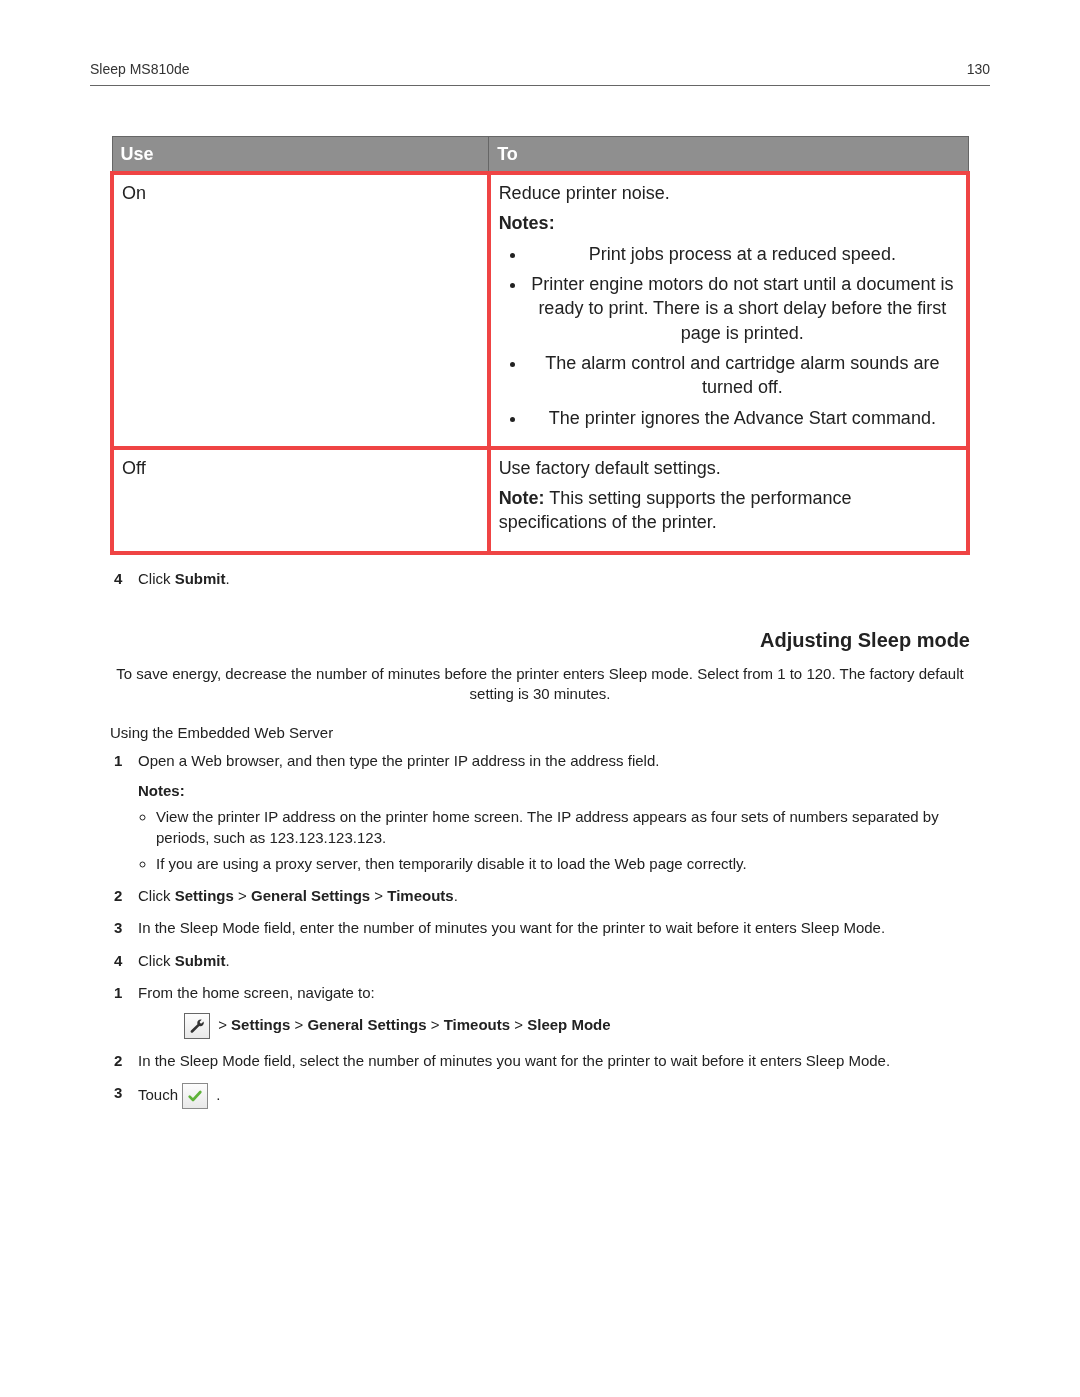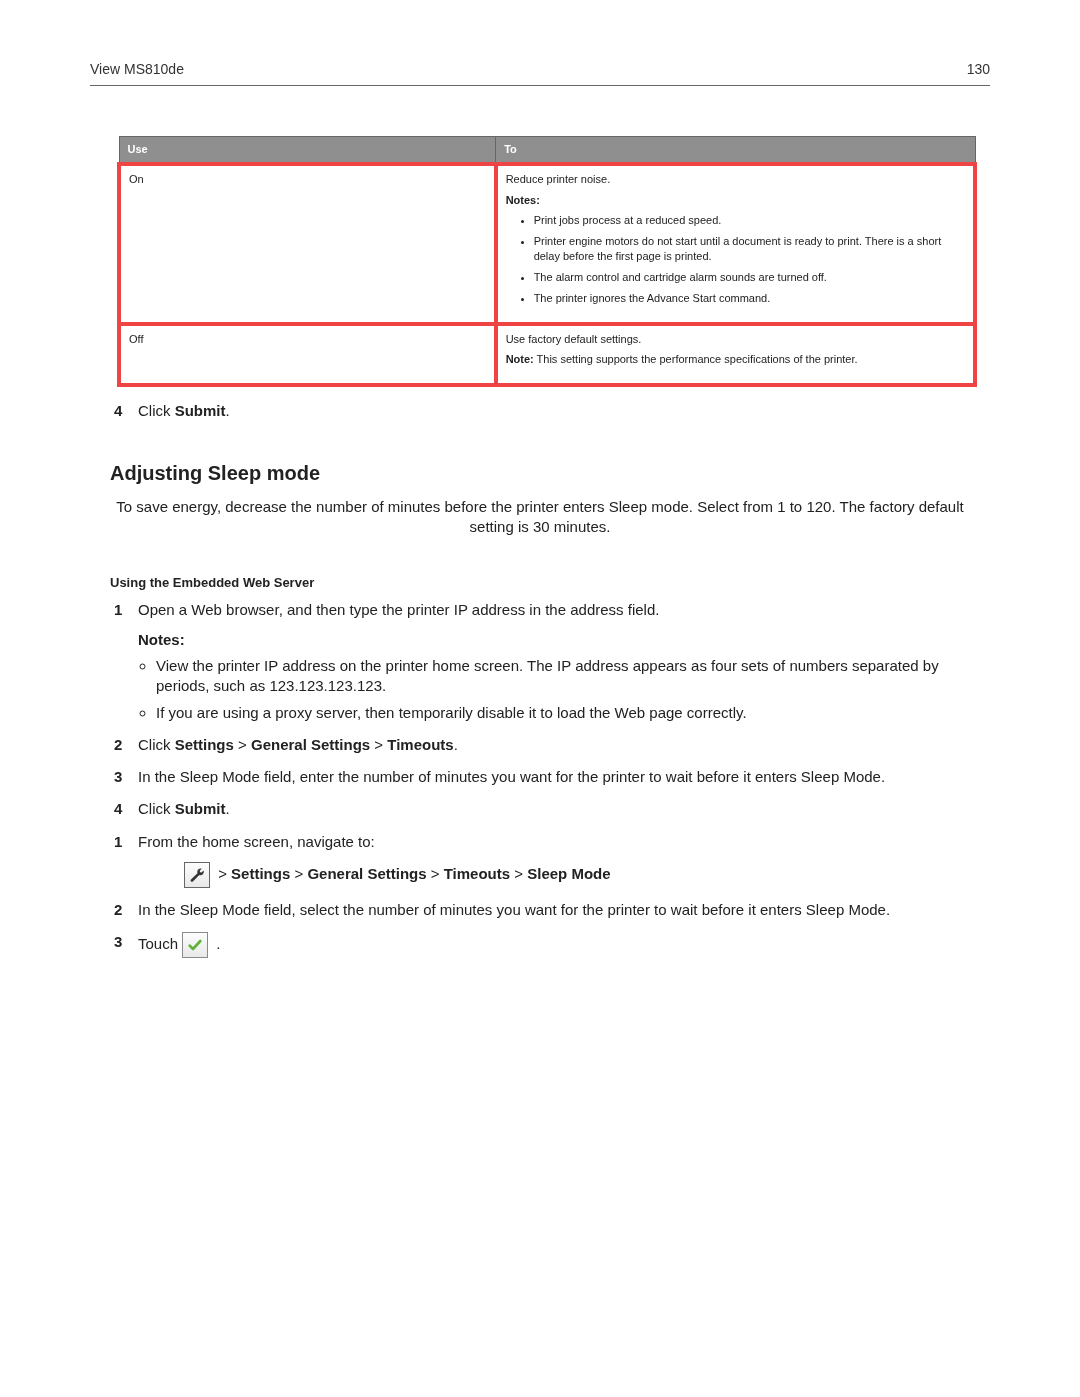--- a/index.html
+++ b/index.html
@@ -26,42 +26,42 @@
     border-bottom: 1px solid #666;
     margin-bottom: 50px;
   }
   .content {
     padding: 0 20px;
   }
   table.info {
     width: 100%;
     border-collapse: collapse;
     border: 1px solid #666;
-    font-size: 11px;
-    margin-left: 7px;
+    font-size: 18px;
   }
   table.info th {
     background: #8f8f8f;
     color: #fff;
     text-align: left;
     font-weight: 600;
     padding: 5px 8px;
     border: 1px solid #666;
   }
   table.info td {
     vertical-align: top;
     padding: 6px 8px 10px 8px;
     border: 4px solid #ef4444;
   }
   .col-use { width: 44%; }
   .cell-p { margin: 0 0 6px 0; }
   .cell-strong { font-weight: bold; margin: 6px 0 6px 0; }
   ul.notes {
     margin: 6px 0 0 28px;
     padding: 0;
+    text-align: center;
   }
   ul.notes li { margin-bottom: 6px; }
   ul.bullets {
     margin: 6px 0 10px 18px;
     padding: 0;
   }
   ul.bullets li { margin-bottom: 6px; }
   .step-list {
     list-style: none;
     padding: 0;
@@ -75,25 +75,26 @@
   .step-list > li > .num {
     position: absolute;
     left: 4px;
     top: 0;
     font-weight: bold;
   }
   .section-h2 {
     font-size: 20px;
     font-weight: bold;
     margin: 38px 0 10px 0;
+    text-align: right;
   }
   .section-h3 {
-    font-size: 13px;
-    font-weight: bold;
-    margin: 37px 0 8px 0;
+    font-size: 15px;
+    font-weight: normal;
+    margin: 18px 0 8px 0;
   }
   .para { margin: 0 0 12px 0; text-align: center; }
   .bold { font-weight: bold; }
   .notes-label { font-weight: bold; margin: 6px 0 6px 0; display: block; }
   .icon-box {
     display: inline-block;
     width: 24px;
     height: 24px;
     border: 1px solid #666;
     background: linear-gradient(#fdfdfd,#e8e8e8);
@@ -104,21 +105,21 @@
   }
   .icon-box.check { border-color:#8a8a8a; }
   .wrench-svg,.check-svg { display:inline-block; vertical-align:middle; }
 </style>
 </head>
 <body>
 
 <div class="page">
 
   <div class="header">
-    <span>View MS810de</span>
+    <span>Sleep MS810de</span>
     <span>130</span>
   </div>
 
   <div class="content">
 
     <table class="info">
       <thead>
         <tr>
           <th class="col-use">Use</th>
           <th>To</th>

